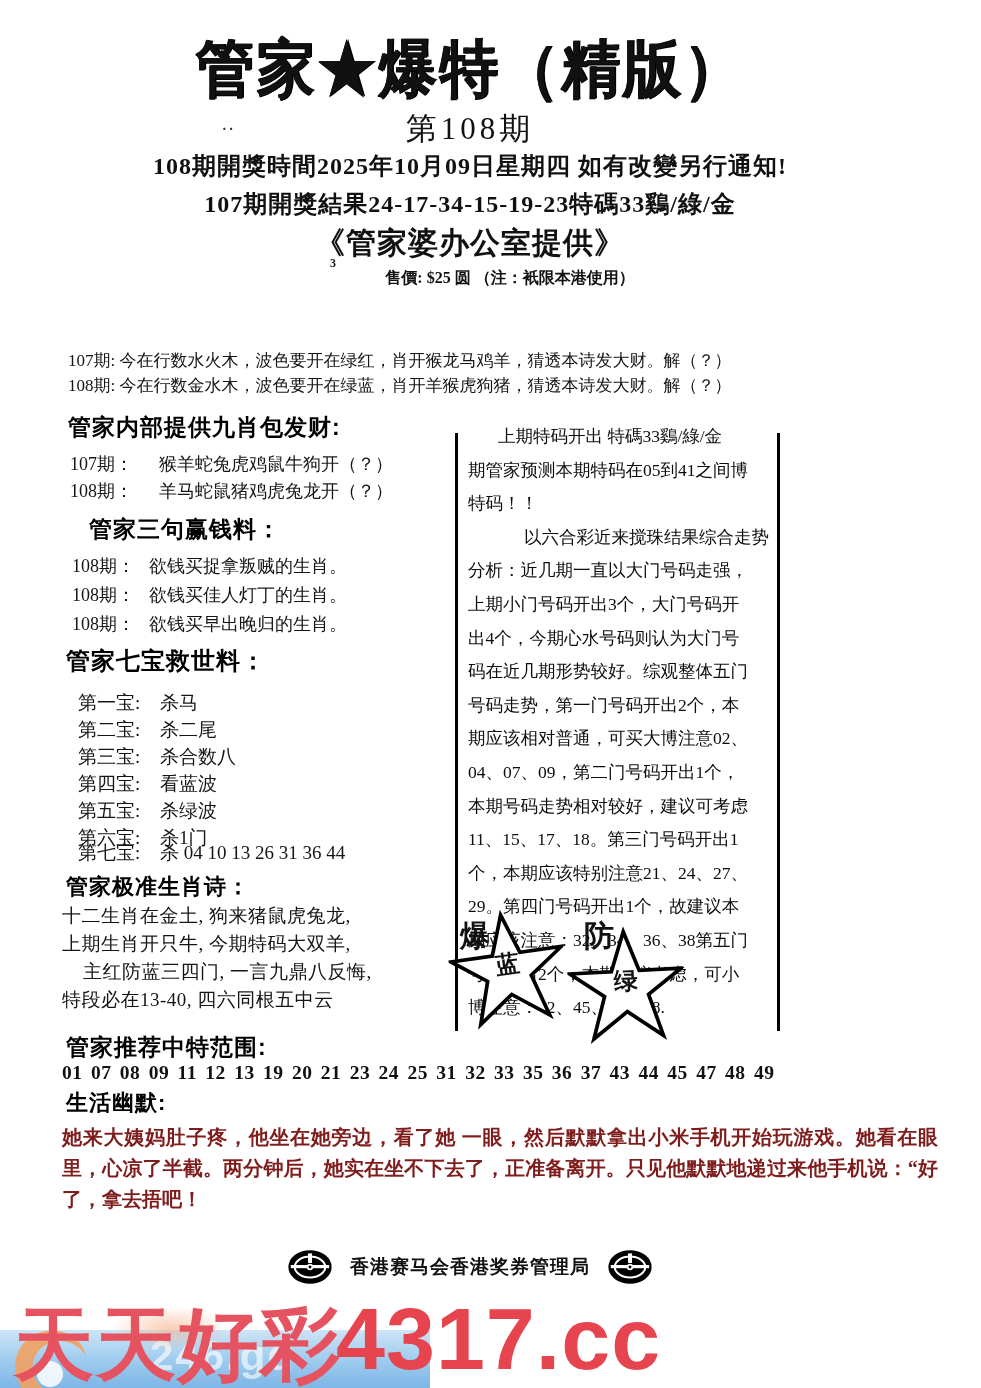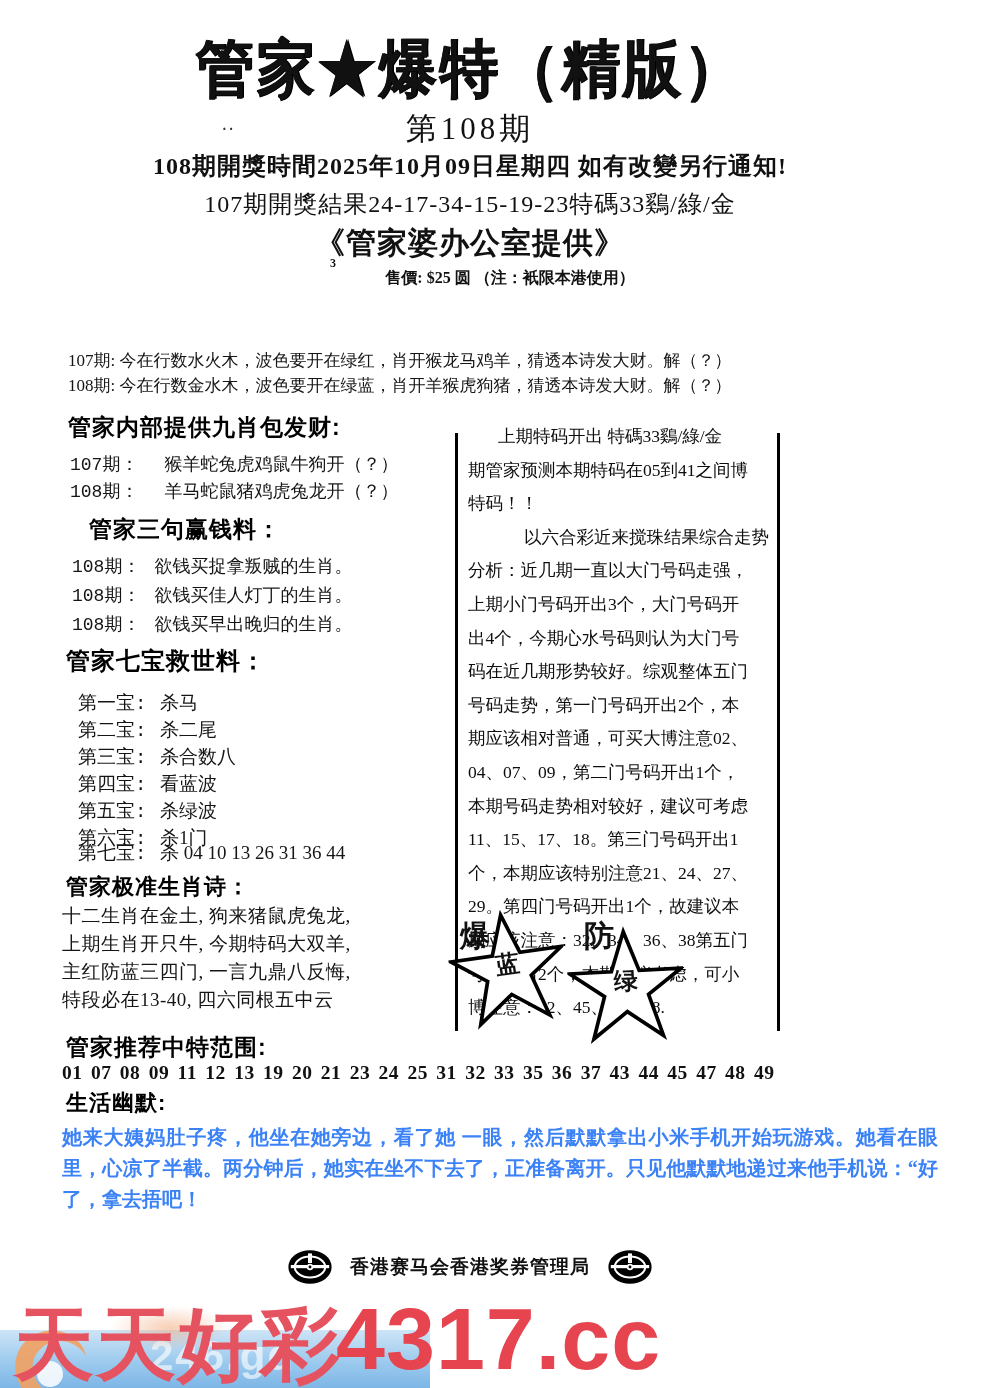--- a/index.html
+++ b/index.html
@@ -13,59 +13,59 @@
 
   
   .title{
     top:30px;font-size:58px;font-weight:900;letter-spacing:3px;
     transform:scaleY(1.08);text-shadow:1.6px 0 0 #000, 0 1px 0 #000;
     white-space:nowrap;
   }
   .dots{top:122px;left:222px;font-size:14px;font-weight:700;color:#333;letter-spacing:2px;}
   .issue{top:108px;font-size:31px;letter-spacing:4px;}
   .hline1{top:150px;font-size:24px;font-weight:800;letter-spacing:1px;}
-  .hline2{top:188px;font-size:24px;font-weight:400;letter-spacing:1px;}
+  .hline2{top:188px;font-size:24px;font-weight:700;letter-spacing:1px;}
   .provider{top:223px;font-size:30px;font-weight:700;letter-spacing:1px;}
   .price-sup{top:256px;left:330px;font-size:12px;font-weight:700;}
   .price{top:268px;font-size:16px;font-weight:800;margin-left:40px;}
 
   
   .h-sec{
     font-family:"Liberation Sans","DejaVu Sans",sans-serif;
     font-weight:900;font-size:23px;color:#000;letter-spacing:1px;white-space:nowrap;
   }
 
   
   .four-head{left:68px;top:306px;}
   .four-l1{left:68px;top:349px;font-size:17px;}
   .four-l2{left:68px;top:374px;font-size:17px;}
   .bodyline{white-space:nowrap;color:#151515;}
 
   
   .nine-head{left:68px;top:412px;}
-  .row-label{display:inline-block;font-size:18px;font-family:Liberation Mono, monospace;}
+  .row-label{display:inline-block;font-size:18px;}
   .nine-r0{left:70px;top:452px;font-size:18px;}
   .nine-r1{left:70px;top:479px;font-size:18px;}
   .rowgap{display:inline-block;width:26px;}
   .rowgap2{display:inline-block;width:14px;}
 
   .three-head{left:68px;top:514px;margin-left:21px;}
   .three-r0{left:72px;top:554px;font-size:18px;}
   .three-r1{left:72px;top:583px;font-size:18px;}
   .three-r2{left:72px;top:612px;font-size:18px;}
 
   .seven-head{left:66px;top:645px;font-size:24px;}
   .seven-row{left:78px;font-size:19px;}
   .s0{top:690px;} .s1{top:717px;} .s2{top:744px;} .s3{top:771px;}
   .s4{top:798px;} .s5{top:825px;} .s6{top:828px;margin-top:12px;}
   .seven-row .row-label{width:82px;font-size:19px;}
 
   .poem-head{left:66px;top:872px;font-size:22px;}
   .poem-line{left:62px;font-size:19px;letter-spacing:0.5px;}
-  .p0{top:903px;} .p1{top:931px;} .p2{top:959px;} .p3{top:987px;}
+  .p0{top:903px;} .p1{top:931px;} .p2{top:959px;margin-left:21px;} .p3{top:987px;}
 
   
   .vline{width:3px;background:#000;top:433px;height:598px;}
   .vl-left{left:455px;}
   .vl-right{left:777px;}
   .analysis{
     left:468px;top:420px;width:302px;
     font-size:17.5px;line-height:33.6px;color:#0d0d0d;
   }
   .analysis div{white-space:nowrap;}
@@ -86,21 +86,21 @@
     font-size:24px;font-weight:800;
   }
 
   
   .rec-head{left:66px;top:1032px;}
   .rec-nums{left:62px;top:1062px;font-size:19.5px;font-weight:800;
     letter-spacing:0.5px;word-spacing:3px;white-space:nowrap;}
   .humor-head{left:66px;top:1088px;font-size:22px;}
   .joke{
     left:62px;top:1122px;width:876px;
-    font-size:20px;font-weight:800;line-height:31px;color:#3b82f6;
+    font-size:20px;font-weight:800;line-height:31px;color:#7f1d1d;
     text-align:justify;
   }
 
   
   .footer-row{
     top:1246px;left:0;width:940px;
     display:flex;align-items:center;justify-content:center;gap:16px;
   }
   .org-cn{font-size:19px;font-weight:900;letter-spacing:1px;
     font-family:"Liberation Sans","DejaVu Sans",sans-serif;}

